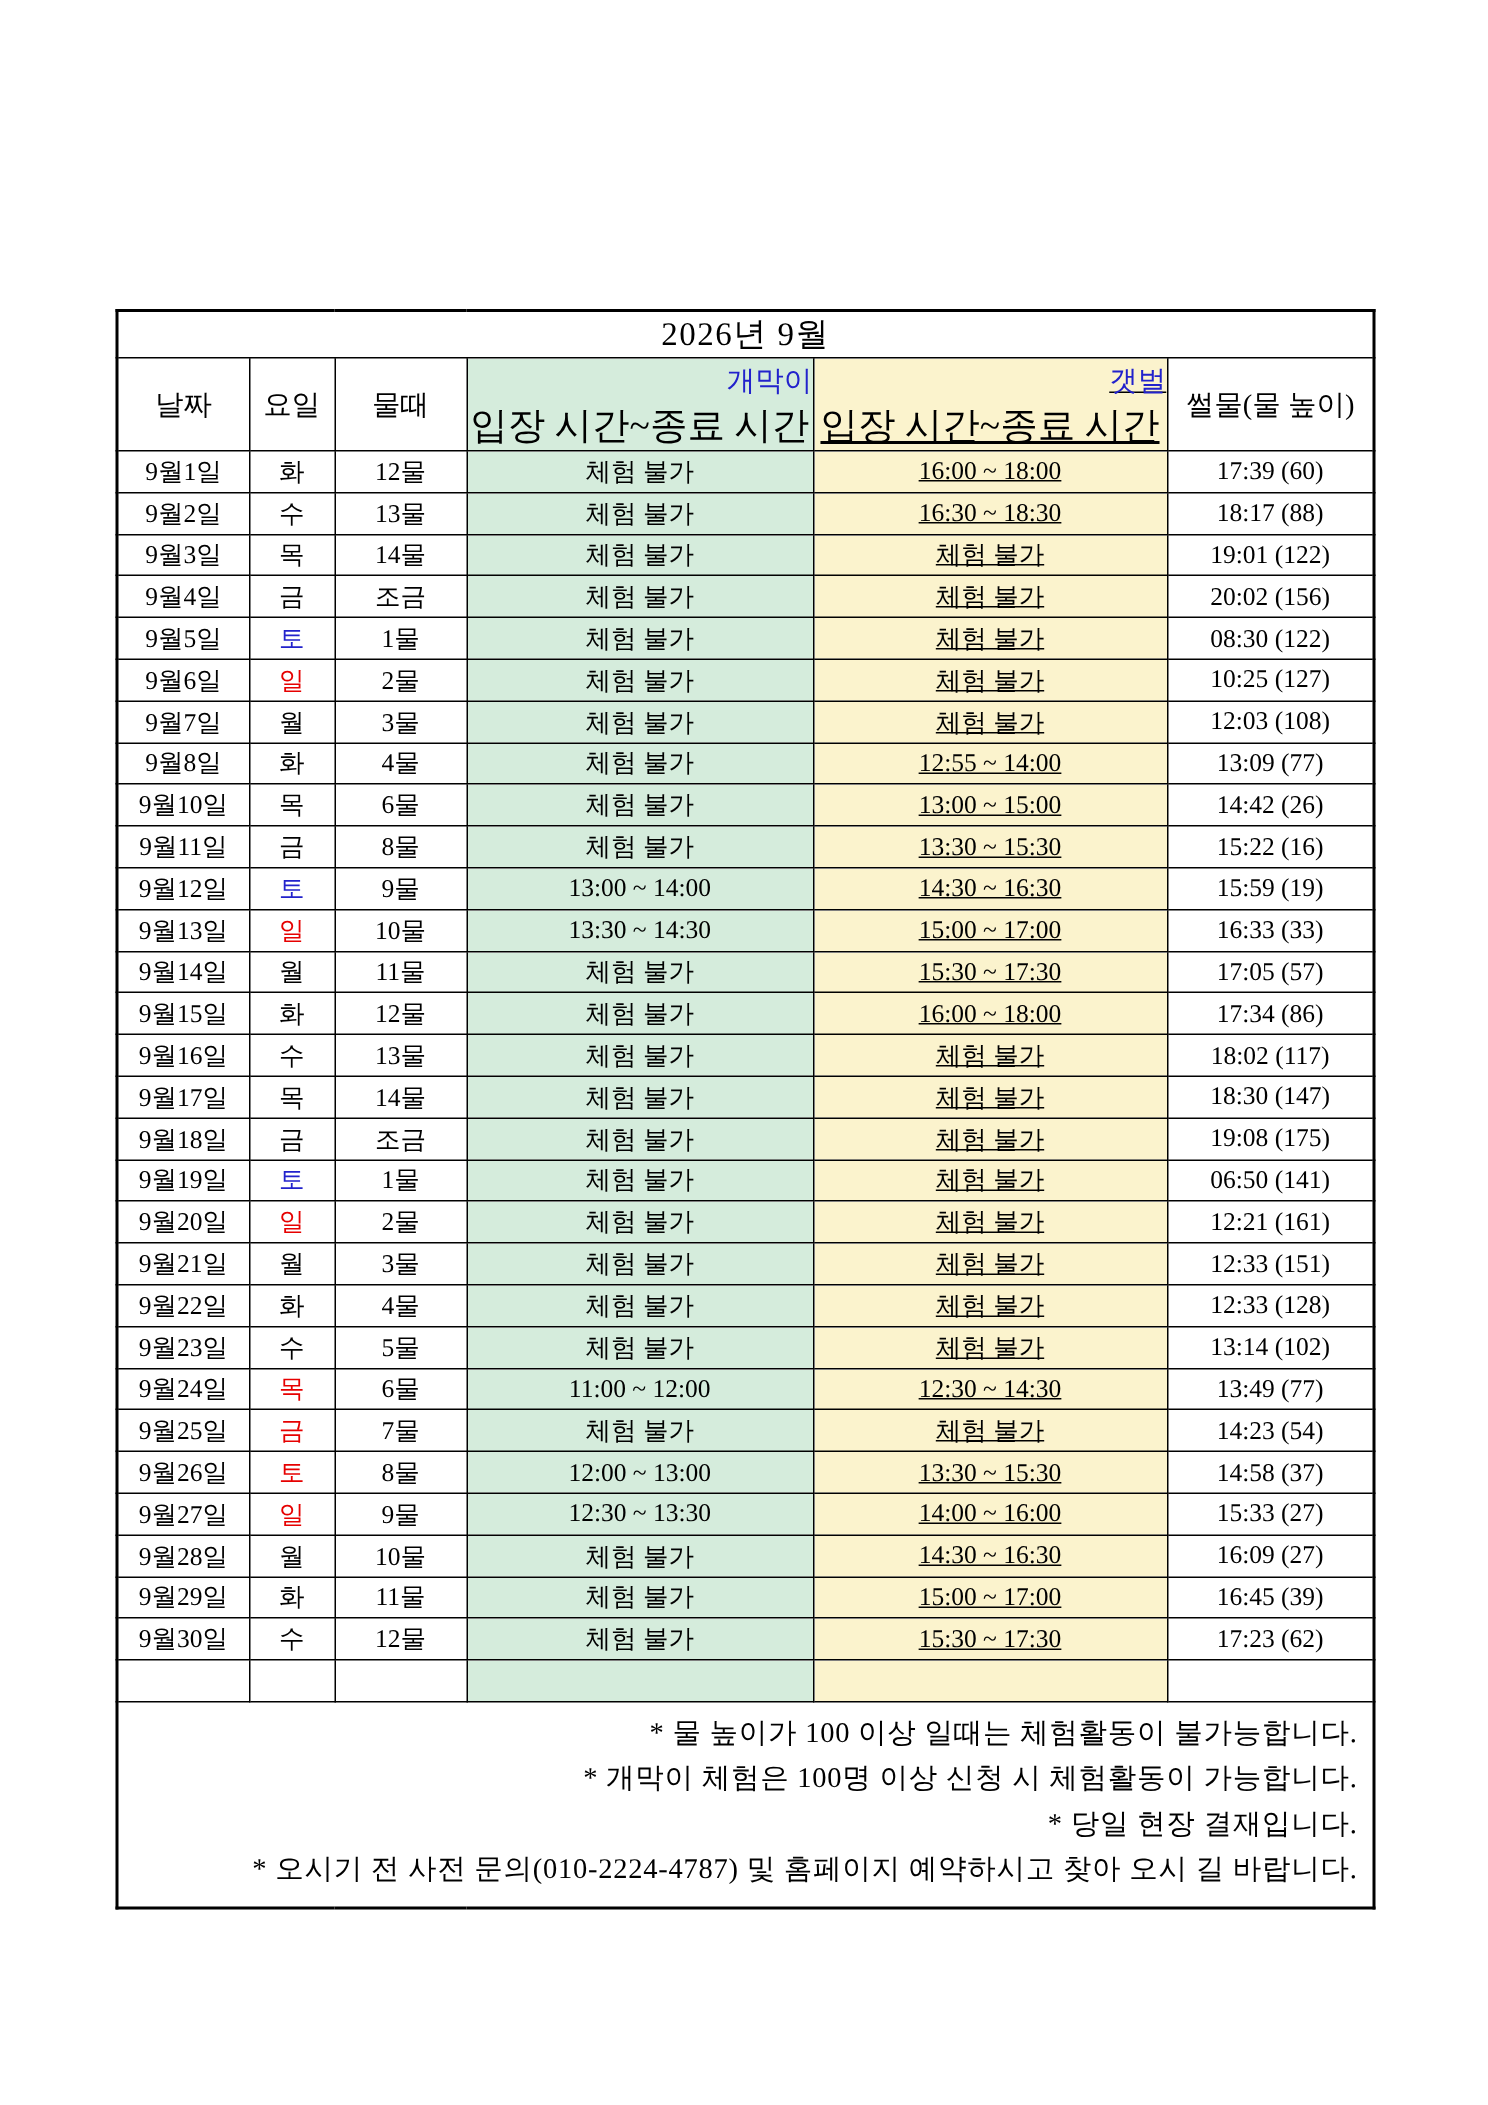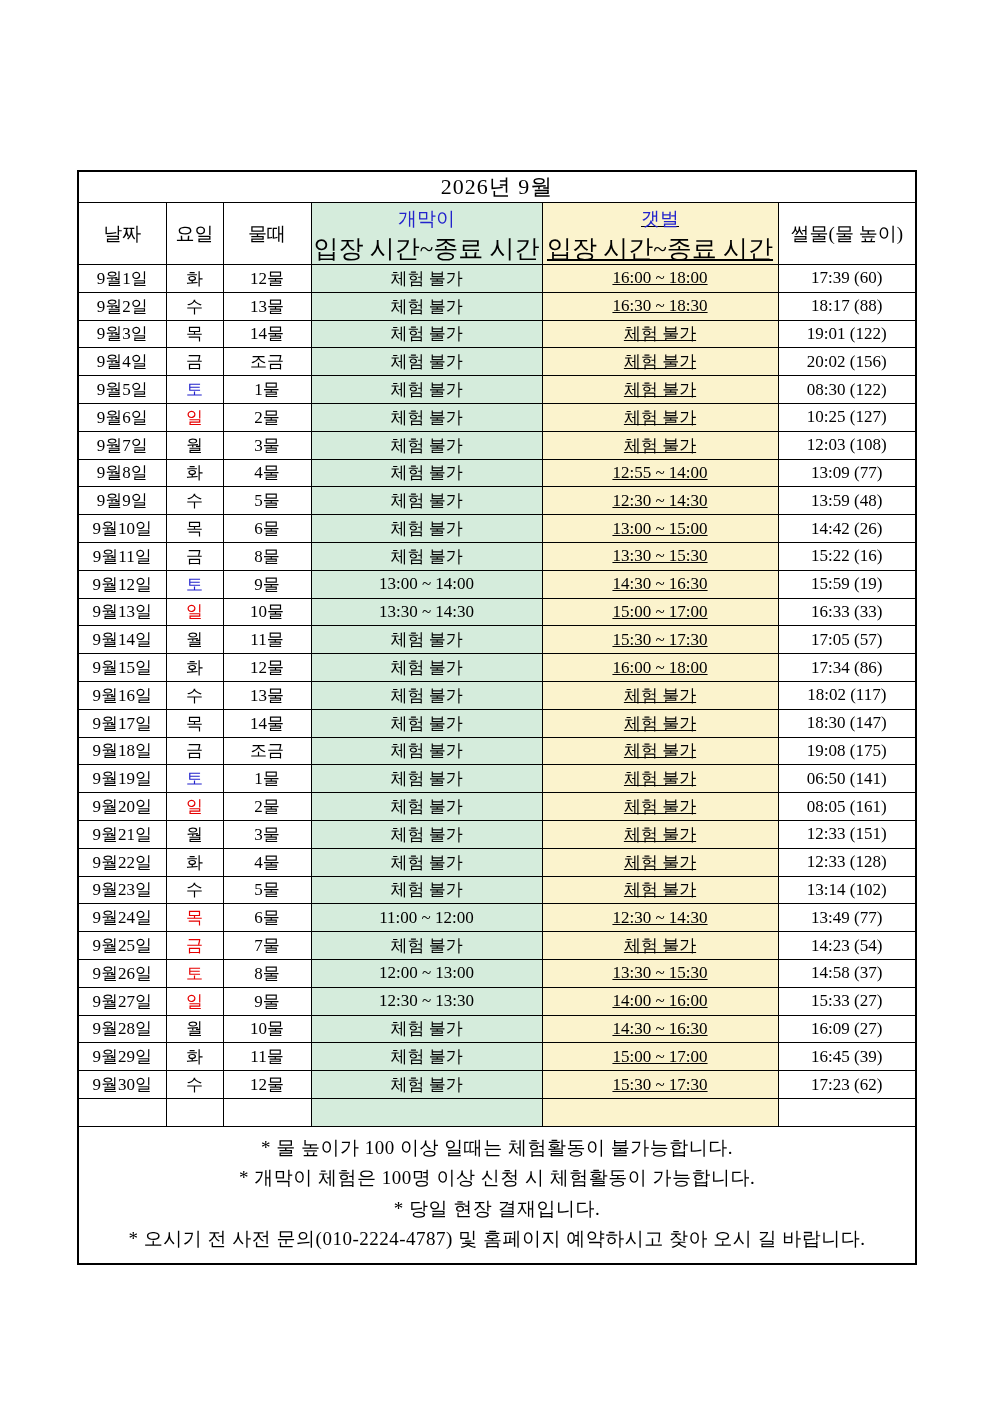--- a/index.html
+++ b/index.html
@@ -27,51 +27,52 @@
     position: absolute;
     left: 77px;
     top: 170px;
     width: 838px;
   }
   table.schedule {
     width: 100%;
     border-collapse: collapse;
     table-layout: fixed;
     border: 2px solid var(--border);
+    margin-top: 36px;
   }
   table.schedule th, table.schedule td {
     border: 1px solid var(--border);
     text-align: center;
     vertical-align: middle;
     overflow: hidden;
     white-space: nowrap;
   }
   tr.title-row th {
     height: 31px;
     font-size: 22px;
     font-weight: normal;
     letter-spacing: 1px;
   }
   tr.header-row th {
     height: 62px;
     font-size: 19px;
     font-weight: normal;
   }
-  .hdr-two-line .hdr-title { font-size: 19px; line-height: 30px; }
+  .hdr-two-line .hdr-title { font-size: 19px; line-height: 30px; text-align: right; }
   .hdr-two-line .hdr-sub   { font-size: 25px; line-height: 30px; }
   .blue-text { color: var(--blue); }
   tr.row-data { height: 27.8px; }
   tr.row-data td { font-size: 17px; }
   td.c-green, th.c-green { background: var(--green-bg); }
   td.c-yellow, th.c-yellow { background: var(--yellow-bg); text-decoration: underline; }
   td.day-blue { color: var(--blue); }
   td.day-red { color: var(--red); }
   td.day-black { color: #000; }
   tr.notes-row td {
-    text-align: center;
+    text-align: right;
     padding: 6px 10px 8px 10px;
     background: #fff;
   }
   .note-line {
     font-size: 19px;
     line-height: 30.5px;
     white-space: nowrap;
     letter-spacing: 0.5px;
   }
 </style>
@@ -167,28 +168,20 @@
           </tr>
           <tr class="row-data">
             <td>9월8일</td>
             <td class="day-black">화</td>
             <td>4물</td>
             <td class="c-green">체험 불가</td>
             <td class="c-yellow">12:55 ~ 14:00</td>
             <td>13:09 (77)</td>
           </tr>
           <tr class="row-data">
-            <td>9월9일</td>
-            <td class="day-black">수</td>
-            <td>5물</td>
-            <td class="c-green">체험 불가</td>
-            <td class="c-yellow">12:30 ~ 14:30</td>
-            <td>13:59 (48)</td>
-          </tr>
-          <tr class="row-data">
             <td>9월10일</td>
             <td class="day-black">목</td>
             <td>6물</td>
             <td class="c-green">체험 불가</td>
             <td class="c-yellow">13:00 ~ 15:00</td>
             <td>14:42 (26)</td>
           </tr>
           <tr class="row-data">
             <td>9월11일</td>
             <td class="day-black">금</td>
@@ -260,21 +253,21 @@
             <td class="c-green">체험 불가</td>
             <td class="c-yellow">체험 불가</td>
             <td>06:50 (141)</td>
           </tr>
           <tr class="row-data">
             <td>9월20일</td>
             <td class="day-red">일</td>
             <td>2물</td>
             <td class="c-green">체험 불가</td>
             <td class="c-yellow">체험 불가</td>
-            <td>08:05 (161)</td>
+            <td>12:21 (161)</td>
           </tr>
           <tr class="row-data">
             <td>9월21일</td>
             <td class="day-black">월</td>
             <td>3물</td>
             <td class="c-green">체험 불가</td>
             <td class="c-yellow">체험 불가</td>
             <td>12:33 (151)</td>
           </tr>
           <tr class="row-data">

